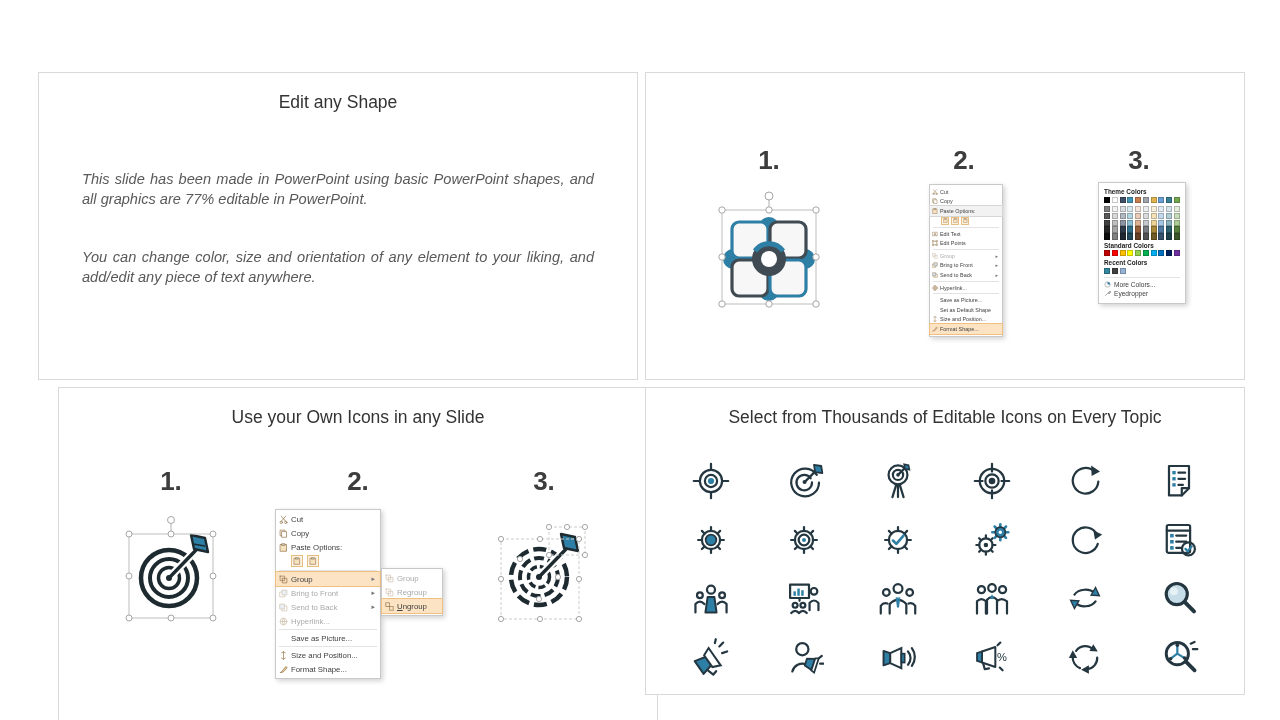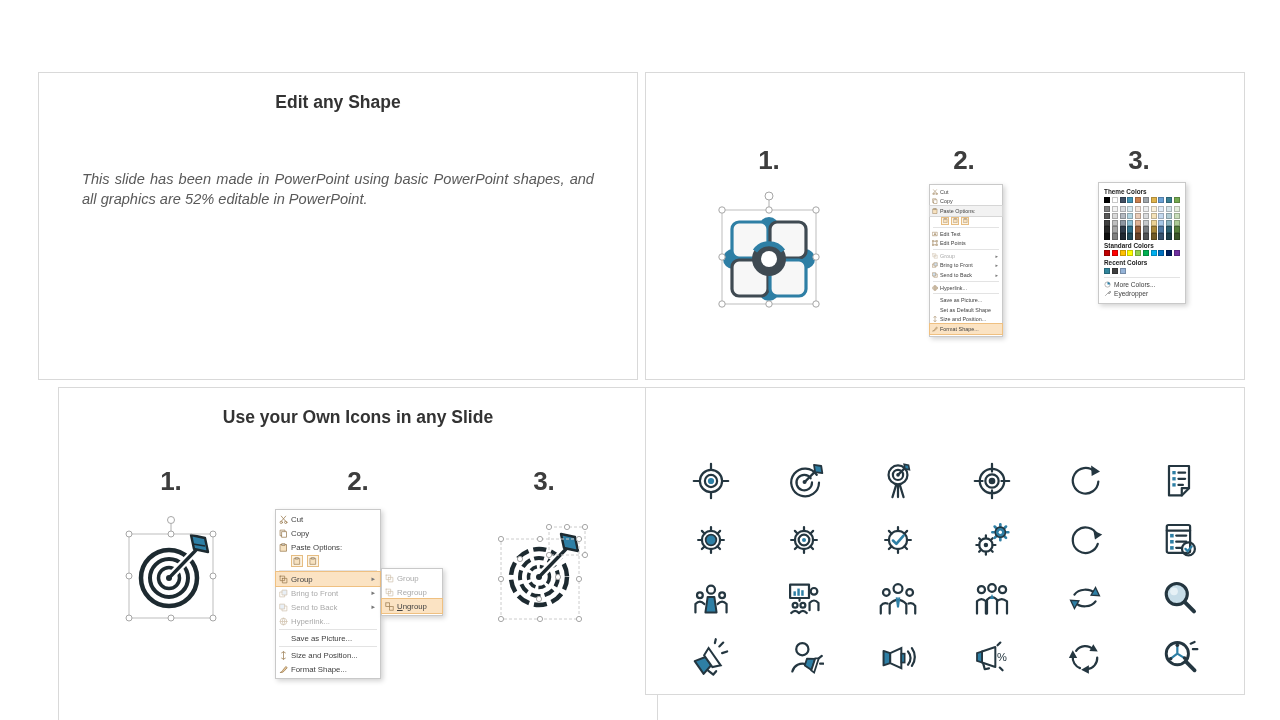--- a/index.html
+++ b/index.html
@@ -6,21 +6,21 @@
   #stage{position:relative;width:1280px;height:720px;background:#ffffff;
          font-family:"Liberation Sans",sans-serif;overflow:hidden;}
   .main-title{position:absolute;top:12px;left:0;width:100%;text-align:center;
               font-size:32px;color:#2f2f2f;font-weight:400;}
   .panel{position:absolute;border:1px solid #d9d9d9;background:#fff;box-sizing:border-box;}
   #p-tl{left:38px;top:72px;width:600px;height:308px;}
   #p-tr{left:645px;top:72px;width:600px;height:308px;}
   #p-bl{left:46px;top:387px;width:600px;height:376px;margin-left:12px;}
   #p-br{left:645px;top:387px;width:600px;height:308px;}
   .panel h2{margin:0;position:absolute;top:19px;left:0;width:100%;text-align:center;
-            font-size:17.5px;font-weight:700;color:#333;}
+            font-size:17.5px;font-weight:400;color:#333;}
   .tl-p{position:absolute;left:43px;right:43px;font-style:italic;font-size:14.6px;
         color:#595959;text-align:justify;line-height:1.4;margin:0;}
   #tl-p1{top:96px;} #tl-p2{top:174px;}
   .stepnum{position:absolute;font-size:26px;font-weight:700;color:#3d3d3d;width:60px;
            text-align:center;}
   
   .gfx{position:absolute;}
   svg .st{fill:none;stroke:#243640;stroke-width:2;stroke-linecap:round;stroke-linejoin:round;}
   svg .sel{fill:none;stroke:#bdbdbd;stroke-width:1;}
   svg .hd{fill:#ffffff;stroke:#a6a6a6;stroke-width:1;}
@@ -77,21 +77,22 @@
   .icell{width:44px;height:44px;display:flex;align-items:center;justify-content:center;}
   .icell svg{width:40px;height:40px;}
 </style>
 </head>
 <body>
 
 <div id="stage">
 
   <div class="panel" id="p-tl">
     <h2>Edit any Shape</h2>
-    <p class="tl-p" id="tl-p1">This slide has been made in PowerPoint using basic PowerPoint shapes, and all graphics are 52% editable in PowerPoint.</p>
+    <p class="tl-p" id="tl-p1">This slide has been made in PowerPoint using basic PowerPoint shapes, and all graphics are 77% editable in PowerPoint.</p>
+    <p class="tl-p" id="tl-p2">You can change color, size and orientation of any element to your liking, and add/edit any piece of text anywhere.</p>
   </div>
 
   <div class="panel" id="p-tr">
     <div class="stepnum" style="left:93px;top:72px">1.</div>
     <div class="stepnum" style="left:288px;top:72px">2.</div>
     <div class="stepnum" style="left:463px;top:72px">3.</div>
 
     <div class="gfx" style="left:53px;top:112px">
       <svg width="140" height="150" viewBox="0 0 140 150">
         <line x1="70" y1="15" x2="70" y2="25" stroke="#b0b0b0" stroke-width="1"></line>
@@ -573,20 +574,21 @@
           <circle cx="98" cy="40" r="2.6" class="hd"></circle>
             <circle cx="33" cy="44" r="2.6" class="hd"></circle>
           <circle cx="52" cy="84" r="2.6" class="hd"></circle>
             <circle cx="71" cy="62" r="2.6" class="hd"></circle>
         </g>
       </svg>
     </div>
   </div>
 
   <div class="panel" id="p-br">
+    <h2>Select from Thousands of Editable Icons on Every Topic</h2>
     <div id="icongrid">
         <div class="icell">
           <svg viewBox="0 0 36 36">
             <circle cx="18" cy="18" r="10" class="st"></circle>
             <circle cx="18" cy="18" r="5.5" class="st"></circle>
             <circle cx="18" cy="18" r="2.8" fill="#2e7fa5"></circle>
             <path class="st" d="M18 2.5v5.5 M18 28v5.5 M2.5 18h5.5 M28 18h5.5"></path>
           </svg>
         </div>
         <div class="icell">

